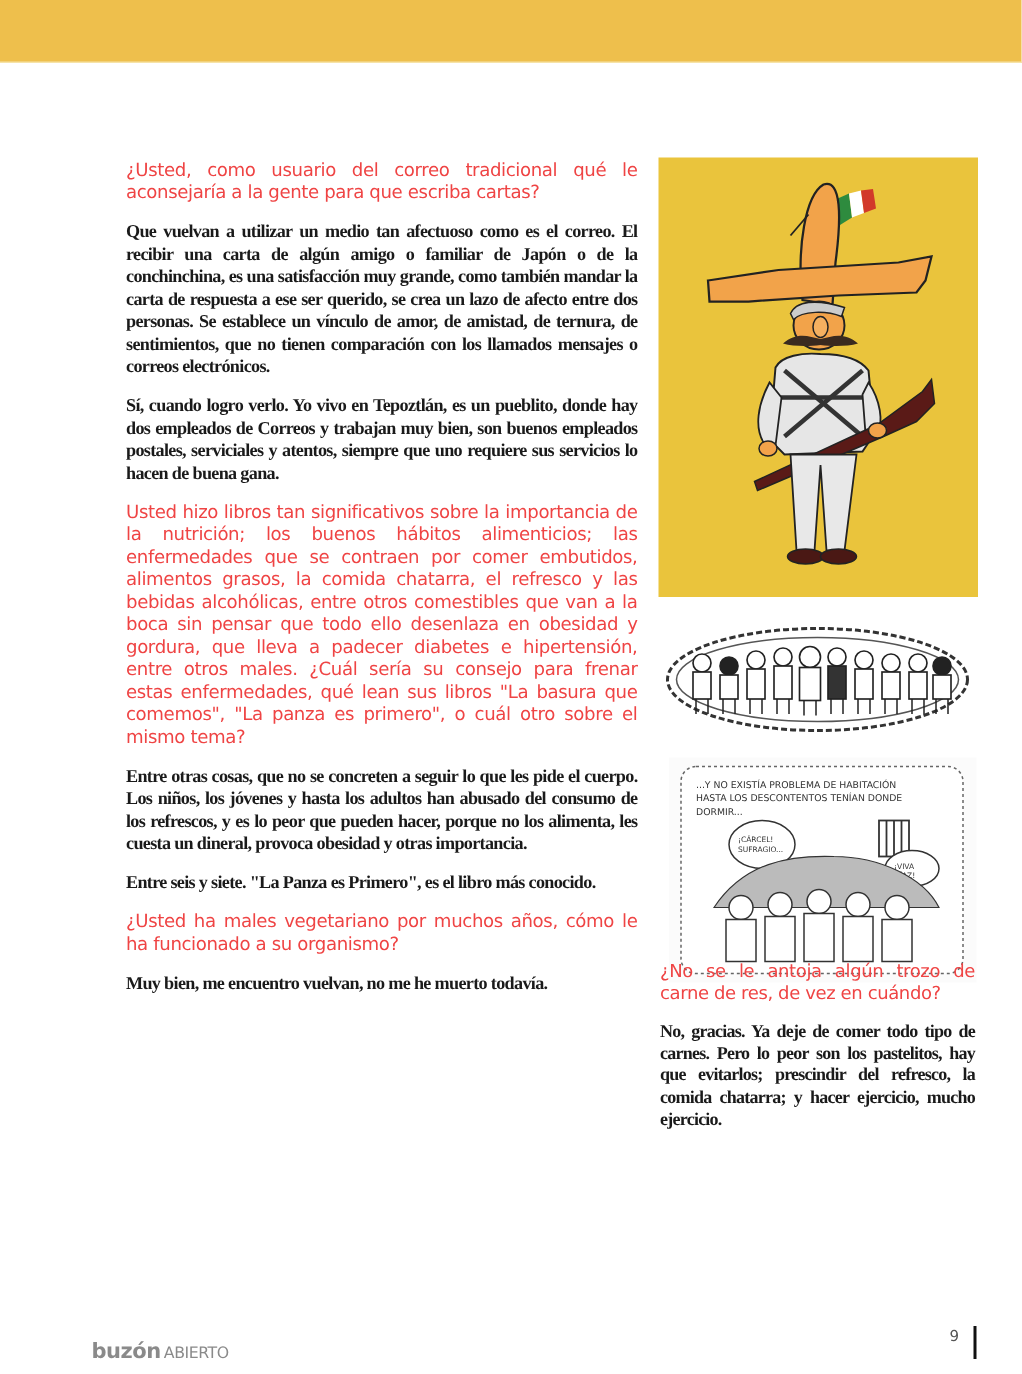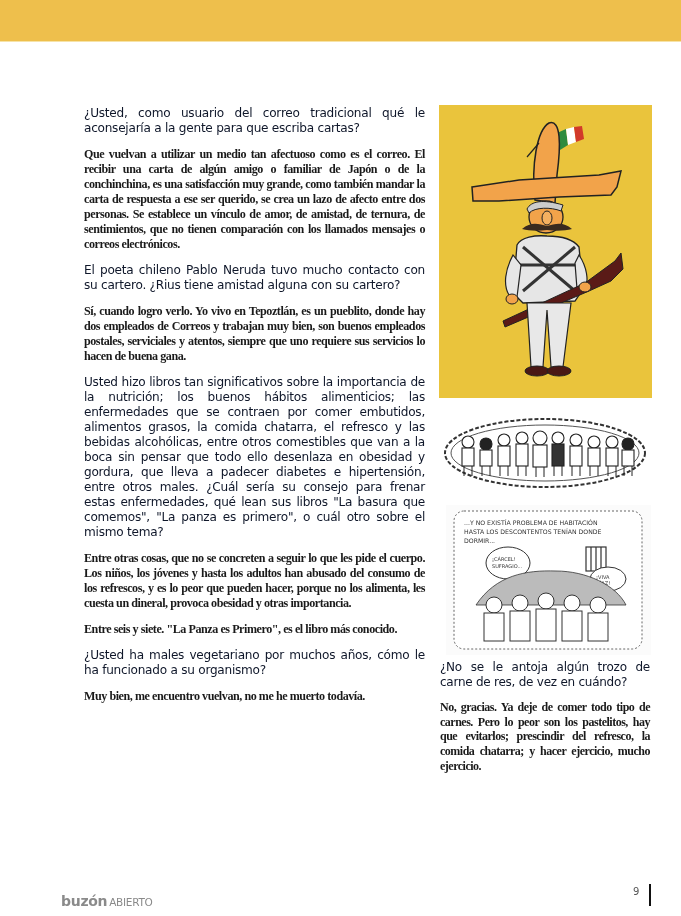--- a/index.html
+++ b/index.html
@@ -10,29 +10,29 @@
     }
     .top-band {
       position: absolute; left: 0; top: 0; width: 681px; height: 41px;
       background: #eebf4c;
       border-bottom: 1px solid #f6e3a8;
     }
     .main-col {
       position: absolute; left: 84px; top: 106px; width: 341px;
     }
     .side-col {
-      position: absolute; left: 440px; top: 660px; width: 210px;
+      position: absolute; left: 440px; top: 640px; width: 210px;
     }
     p {
       margin: 0 0 11px 0;
       font-size: 12.1px; line-height: 15px;
       text-align: justify;
       letter-spacing: -0.25px;
     }
-    p.q { color: #0f172a; font-weight: normal; }
+    p.q { color: #ef4444; font-weight: normal; }
     p.a { color: #1a1a1a; font-weight: bold; letter-spacing: -0.45px; font-family: Liberation Serif, serif; }
     .side-col p { font-size: 12px; line-height: 14.6px; }
     .side-col p.a { letter-spacing: -0.5px; }
 
     .illus {
       position: absolute; overflow: hidden;
     }
     .illus-pancho {
       left: 439px; top: 105px; width: 213px; height: 293px;
       background: #eac43c;
@@ -63,21 +63,20 @@
     }
   </style>
 </head>
 <body>
 
 <div class="top-band"></div>
 
 <div class="main-col">
   <p class="q">¿Usted, como usuario del correo tradicional qué le aconsejaría a la gente para que escriba cartas?</p>
   <p class="a">Que vuelvan a utilizar un medio tan afectuoso como es el correo. El recibir una carta de algún amigo o familiar de Japón o de la conchinchina, es una satisfacción muy grande, como también mandar la carta de respuesta a ese ser querido, se crea un lazo de afecto entre dos personas. Se establece un vínculo de amor, de amistad, de ternura, de sentimientos, que no tienen comparación con los llamados mensajes o correos electrónicos.</p>
-  <p class="q">El poeta chileno Pablo Neruda tuvo mucho contacto con su cartero. ¿Rius tiene amistad alguna con su cartero?</p>
   <p class="a">Sí, cuando logro verlo. Yo vivo en Tepoztlán, es un pueblito, donde hay dos empleados de Correos y trabajan muy bien, son buenos empleados postales, serviciales y atentos, siempre que uno requiere sus servicios lo hacen de buena gana.</p>
   <p class="q">Usted hizo libros tan significativos sobre la importancia de la nutrición; los buenos hábitos alimenticios; las enfermedades que se contraen por comer embutidos, alimentos grasos, la comida chatarra, el refresco y las bebidas alcohólicas, entre otros comestibles que van a la boca sin pensar que todo ello desenlaza en obesidad y gordura, que lleva a padecer diabetes e hipertensión, entre otros males. ¿Cuál sería su consejo para frenar estas enfermedades, qué lean sus libros "La basura que comemos", "La panza es primero", o cuál otro sobre el mismo tema?</p>
   <p class="a">Entre otras cosas, que no se concreten a seguir lo que les pide el cuerpo. Los niños, los jóvenes y hasta los adultos han abusado del consumo de los refrescos, y es lo peor que pueden hacer, porque no los alimenta, les cuesta un dineral, provoca obesidad y otras importancia.</p>
   <p class="a">Entre seis y siete. "La Panza es Primero", es el libro más conocido.</p>
   <p class="q">¿Usted ha males vegetariano por muchos años, cómo le ha funcionado a su organismo?</p>
   <p class="a">Muy bien, me encuentro vuelvan, no me he muerto todavía.</p>
 </div>
 
 <div class="illus illus-pancho">
   <svg width="213" height="293" viewBox="0 0 213 293">

